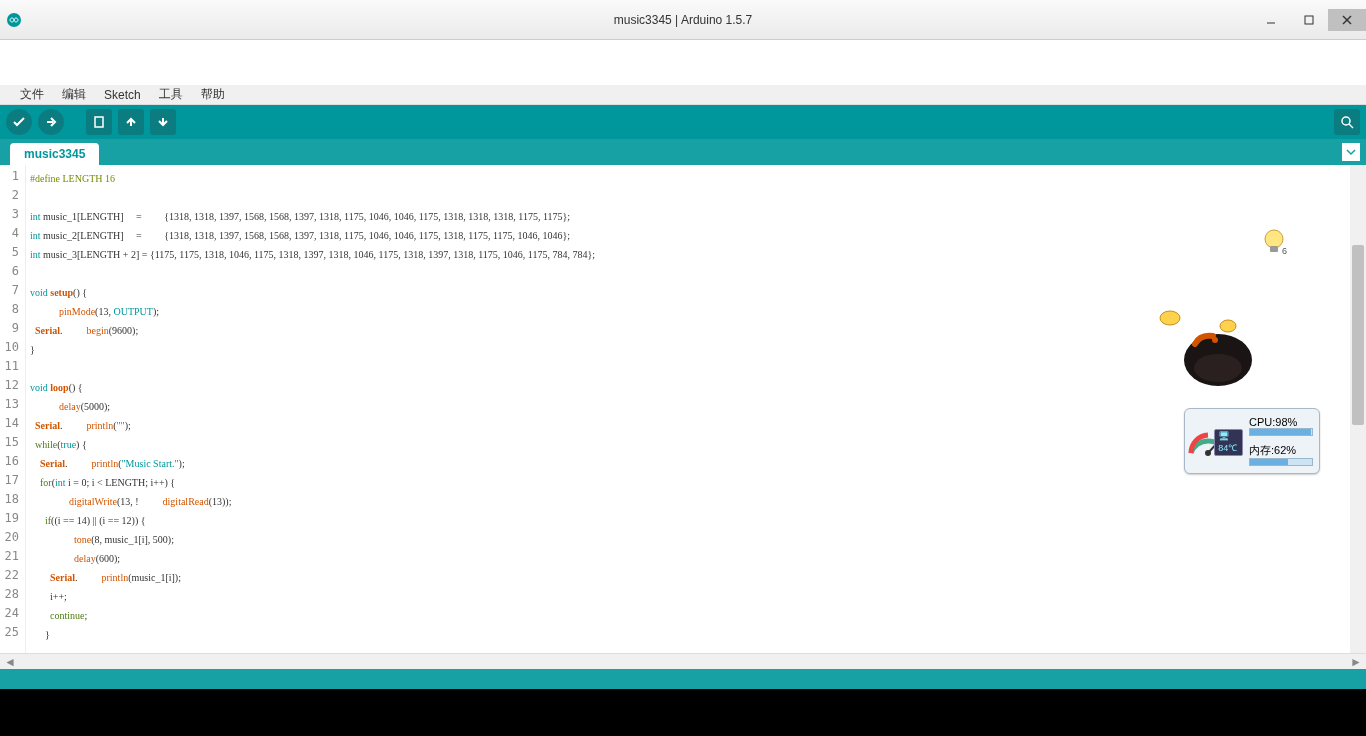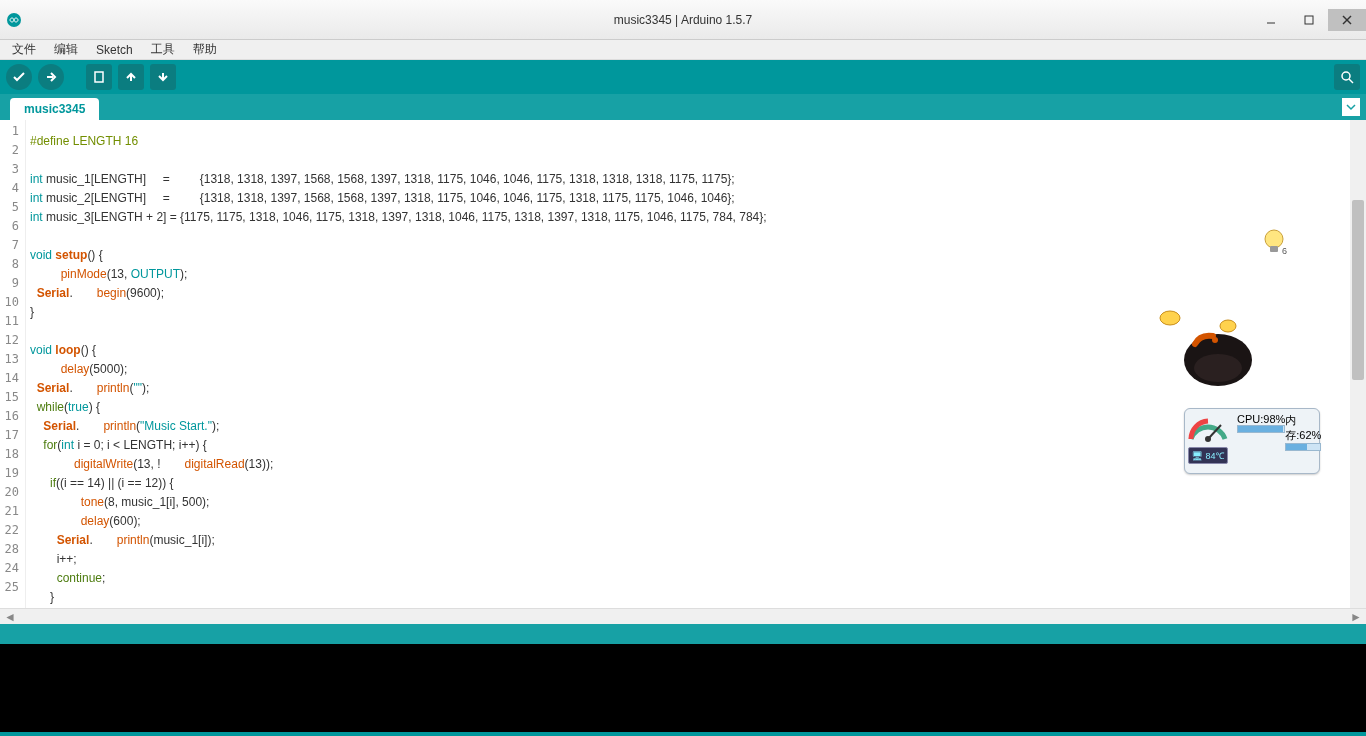--- a/index.html
+++ b/index.html
@@ -5,35 +5,35 @@
 * { margin: 0; padding: 0; box-sizing: border-box; }
 body { font-family: "Microsoft YaHei", sans-serif; font-size: 12px; background: #fff; overflow: hidden; width: 1366px; height: 736px; position: relative; }
 
 .titlebar { height: 40px; background: linear-gradient(#fafafa, #eaeaea); display: flex; align-items: center; border-bottom: 1px solid #ccc; position: relative; }
 .titlebar .app-icon { width: 16px; height: 16px; margin: 0 6px; }
 .titlebar .title { position: absolute; left: 50%; transform: translateX(-50%); color: #333; }
 .win-controls { position: absolute; right: 0; display: flex; }
 .win-controls .wc { width: 38px; height: 22px; display: flex; align-items: center; justify-content: center; color: #444; }
 .win-controls .wc.close { background: #c0c0c0; }
 
-.menubar { height: 20px; background: #f0f0f0; display: flex; align-items: center; padding: 0 4px; gap: 2px; border-bottom: 1px solid #ddd; }
+.menubar { height: 20px; background: #f0f0f0; display: flex; align-items: center; padding: 0 12px; gap: 2px; border-bottom: 1px solid #ddd; margin-top: 45px; }
 .menubar .mi { padding: 2px 8px; color: #333; }
 
 .toolbar { height: 34px; background: #00979C; display: flex; align-items: center; padding: 0 6px; gap: 6px; }
 .toolbar .tb-btn { width: 26px; height: 26px; background: #0b7d80; border-radius: 3px; display: flex; align-items: center; justify-content: center; color: #fff; }
 .toolbar .tb-btn.round { border-radius: 50%; }
 .toolbar .spacer { flex: 1; }
 
 .tabstrip { height: 26px; background: #17A1A5; display: flex; align-items: flex-end; padding-left: 10px; position: relative; }
 .tabstrip .tab { background: #fff; padding: 4px 14px; border-radius: 4px 4px 0 0; color: #00979C; font-size: 12px; font-weight: bold; }
 .tabstrip .tab-menu { position: absolute; right: 6px; top: 4px; width: 18px; height: 18px; background: #fff; display: flex; align-items: center; justify-content: center; color: #17A1A5; }
 
 .editor-area { display: flex; height: 488px; background: #fff; position: relative; }
 .gutter { width: 26px; background: #fff; border-right: 1px solid #eee; text-align: right; padding-right: 6px; color: #888; font-family: "SimSun", monospace; font-size: 12px; line-height: 19px; padding-top: 2px; }
-.code { flex: 1; font-family: Liberation Sans, sans-serif; font-size: 12px; line-height: 19px; padding: 12px 4px; white-space: pre; overflow: hidden; color: #333; }
+.code { flex: 1; font-family: Liberation Serif, serif; font-size: 10px; line-height: 19px; padding: 4px 4px; white-space: pre; overflow: hidden; color: #333; }
 .code .kw-pre { color: #728E00; }
 .code .kw-type { color: #00979C; }
 .code .kw-ctrl { color: #4d7c0f; }
 .code .kw-func { color: #D35400; font-weight: bold; }
 .code .kw-fn2 { color: #D35400; margin-left: 24px; }
 .code .kw-const { color: #00979C; }
 .code .kw-class { color: #D35400; font-weight: bold; }
 .code .str { color: #00979C; }
 
 .hscroll { height: 16px; background: #f0f0f0; display: flex; align-items: center; justify-content: space-between; padding: 0 4px; border-top: 1px solid #ddd; color: #888; }
@@ -43,22 +43,22 @@
 
 .statusbar { height: 22px; background: #00979C; color: #fff; display: flex; align-items: center; padding: 0 10px; justify-content: space-between; font-size: 11px; }
 
 .vscroll { position: absolute; right: 0; top: 0; width: 16px; height: 100%; background: #f0f0f0; }
 .vscroll .thumb { position: absolute; top: 80px; left: 2px; width: 12px; height: 180px; background: #c0c0c0; border-radius: 2px; }
 
 
 .overlay-bulb { position: absolute; right: 78px; top: 228px; width: 28px; height: 28px; }
 .overlay-penguin { position: absolute; right: 106px; top: 298px; width: 120px; height: 90px; }
 .overlay-gauge { position: absolute; right: 46px; top: 408px; width: 136px; height: 66px; background: #eef3f7; border: 1px solid #a8b8c8; border-radius: 6px; display: flex; font-size: 11px; box-shadow: 0 1px 2px rgba(0,0,0,0.2); }
-.overlay-gauge .gauge-left { width: 58px; display: flex; flex-direction: column; align-items: center; justify-content: flex-start; }
-.overlay-gauge .gauge-right { flex: 1; padding: 4px 6px; display: flex; flex-direction: row; justify-content: space-around; }
+.overlay-gauge .gauge-left { width: 58px; display: flex; flex-direction: row; align-items: center; justify-content: flex-end; }
+.overlay-gauge .gauge-right { flex: 1; padding: 4px 6px; display: flex; flex-direction: column; justify-content: space-around; }
 .overlay-gauge .bar { height: 8px; background: #cde4f5; border: 1px solid #99b8d0; position: relative; }
 .overlay-gauge .bar .fill { position: absolute; left: 0; top: 0; bottom: 0; background: #6ab0e0; }
 .temp-badge { font-size: 9px; background: #335; color: #8ef; padding: 1px 3px; border: 1px solid #88a; border-radius: 2px; margin-top: 2px; }
 </style>
 </head>
 <body>
 
 <div class="titlebar">
   <svg class="app-icon" viewBox="0 0 32 32">
       <circle cx="16" cy="16" r="14" fill="#00979C"></circle>

